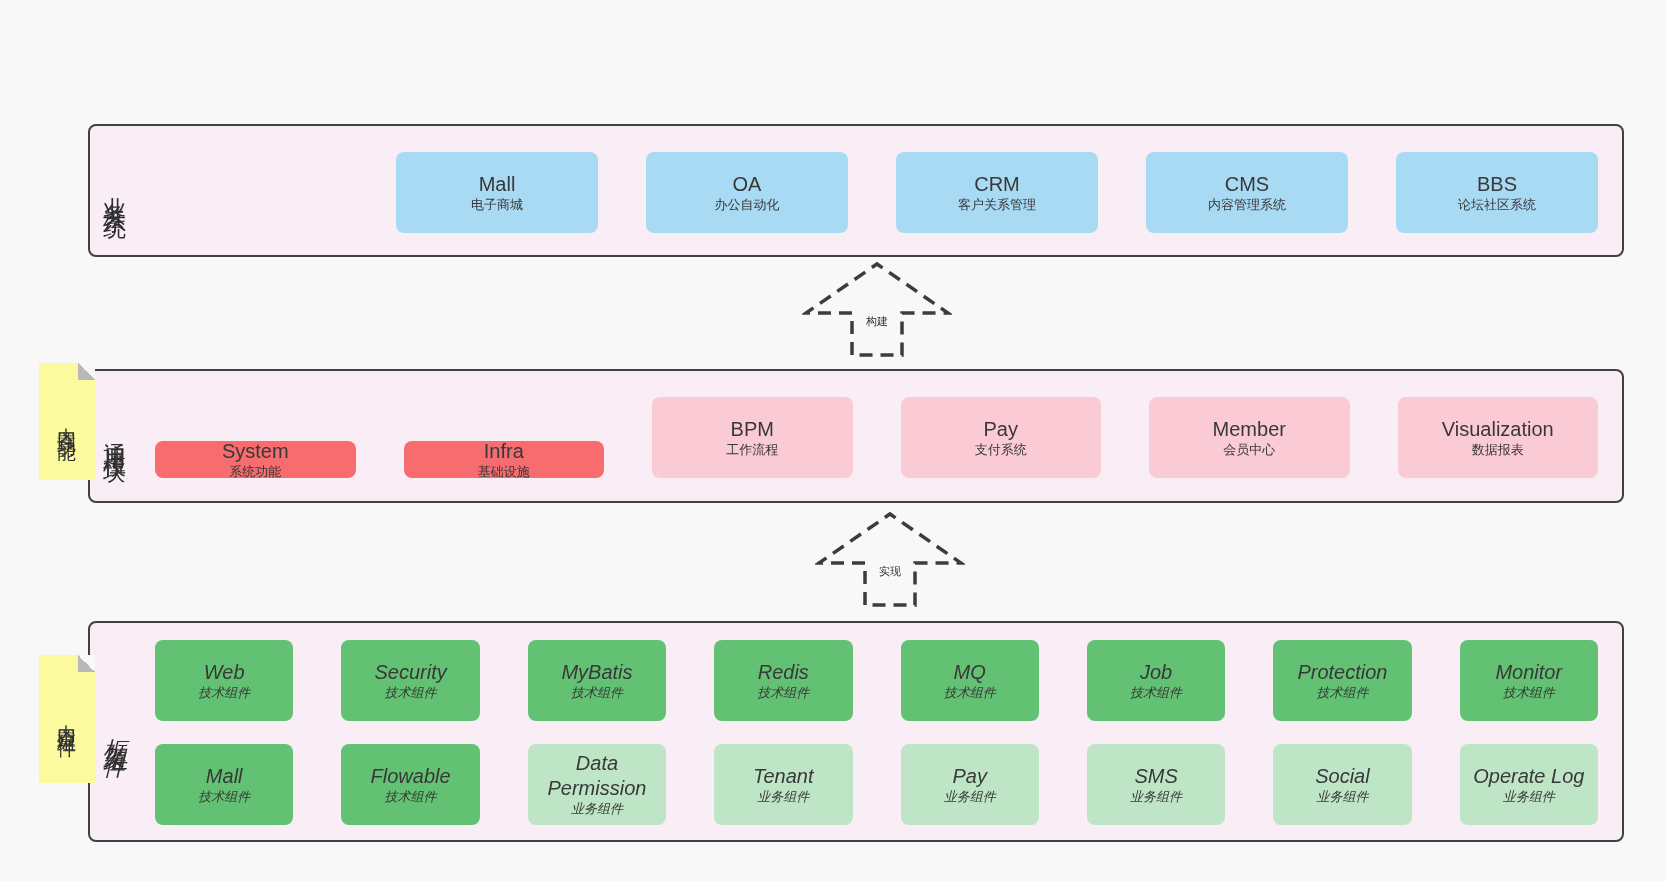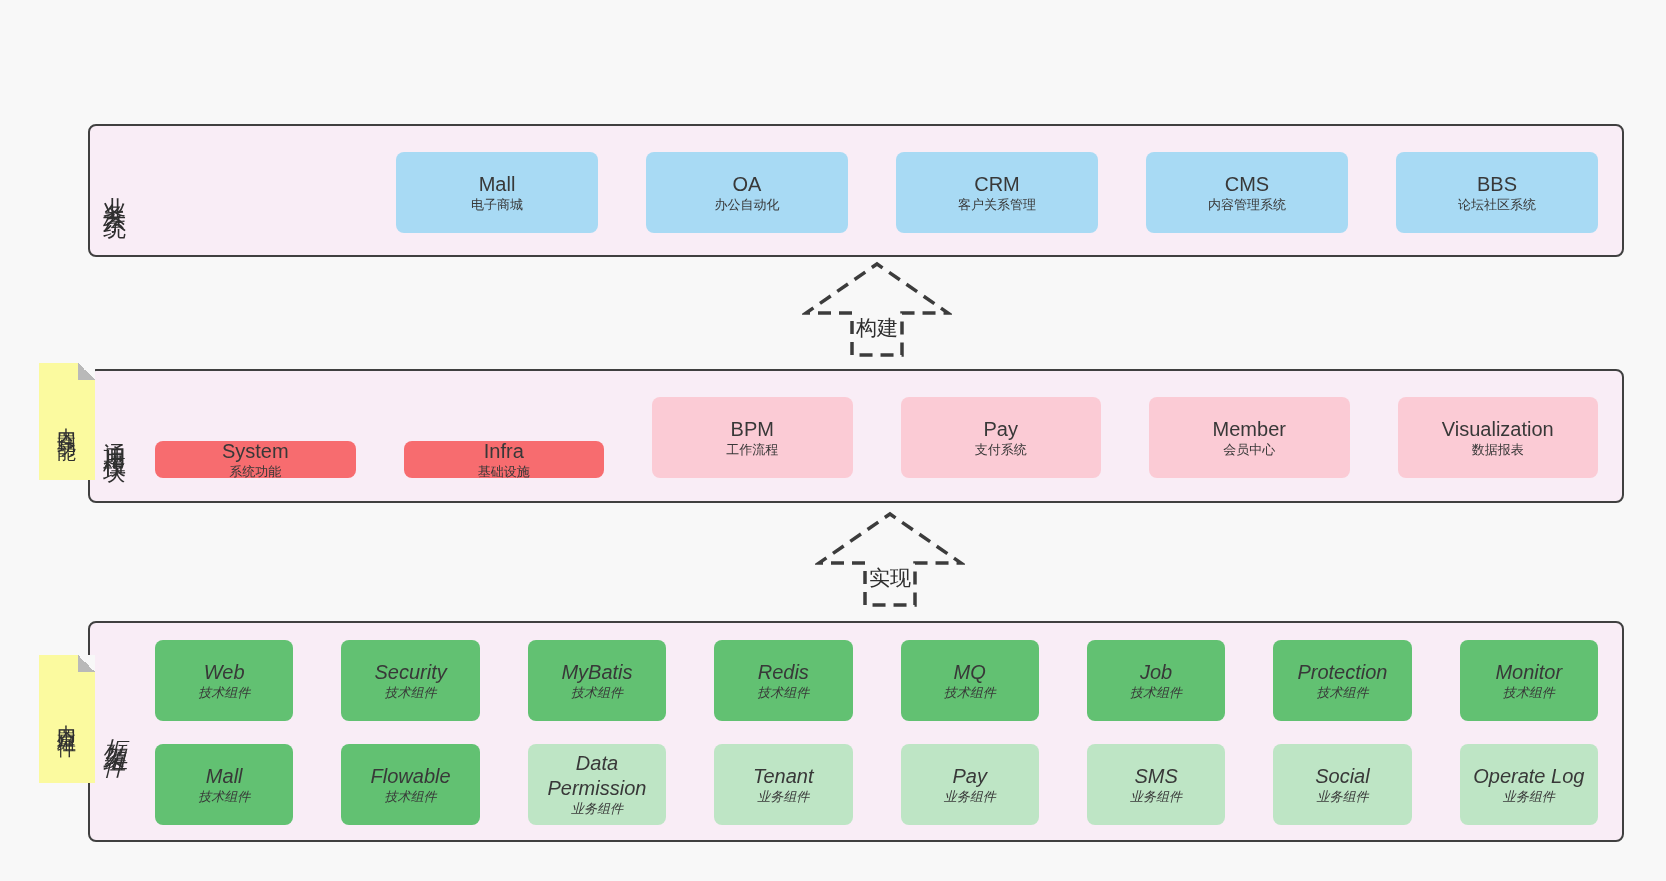--- a/index.html
+++ b/index.html
@@ -66,21 +66,21 @@
     font-size:19px;letter-spacing:5px;line-height:1;color:#2f2f2f;white-space:nowrap;
   }
 
   
   .arrow{position:absolute;width:150px;height:100px;}
   #arrow1{left:802px;top:258px;}
   #arrow2{left:815px;top:508px;}
   .arrow svg{position:absolute;left:0;top:0;}
   .alabel{
     position:absolute;left:50%;top:56px;transform:translateX(-50%);
-    font-size:21px;color:#2f2f2f;background:#f8f8f8;padding:0 2px;white-space:nowrap;
+    font-size:11px;color:#2f2f2f;background:#f8f8f8;padding:0 2px;white-space:nowrap;
   }
 </style>
 </head>
 <body>
 
 <div class="canvas">
 
   <div class="panel" id="panel1">
     <div class="vlabel">业务系统</div>
     <div class="row">

